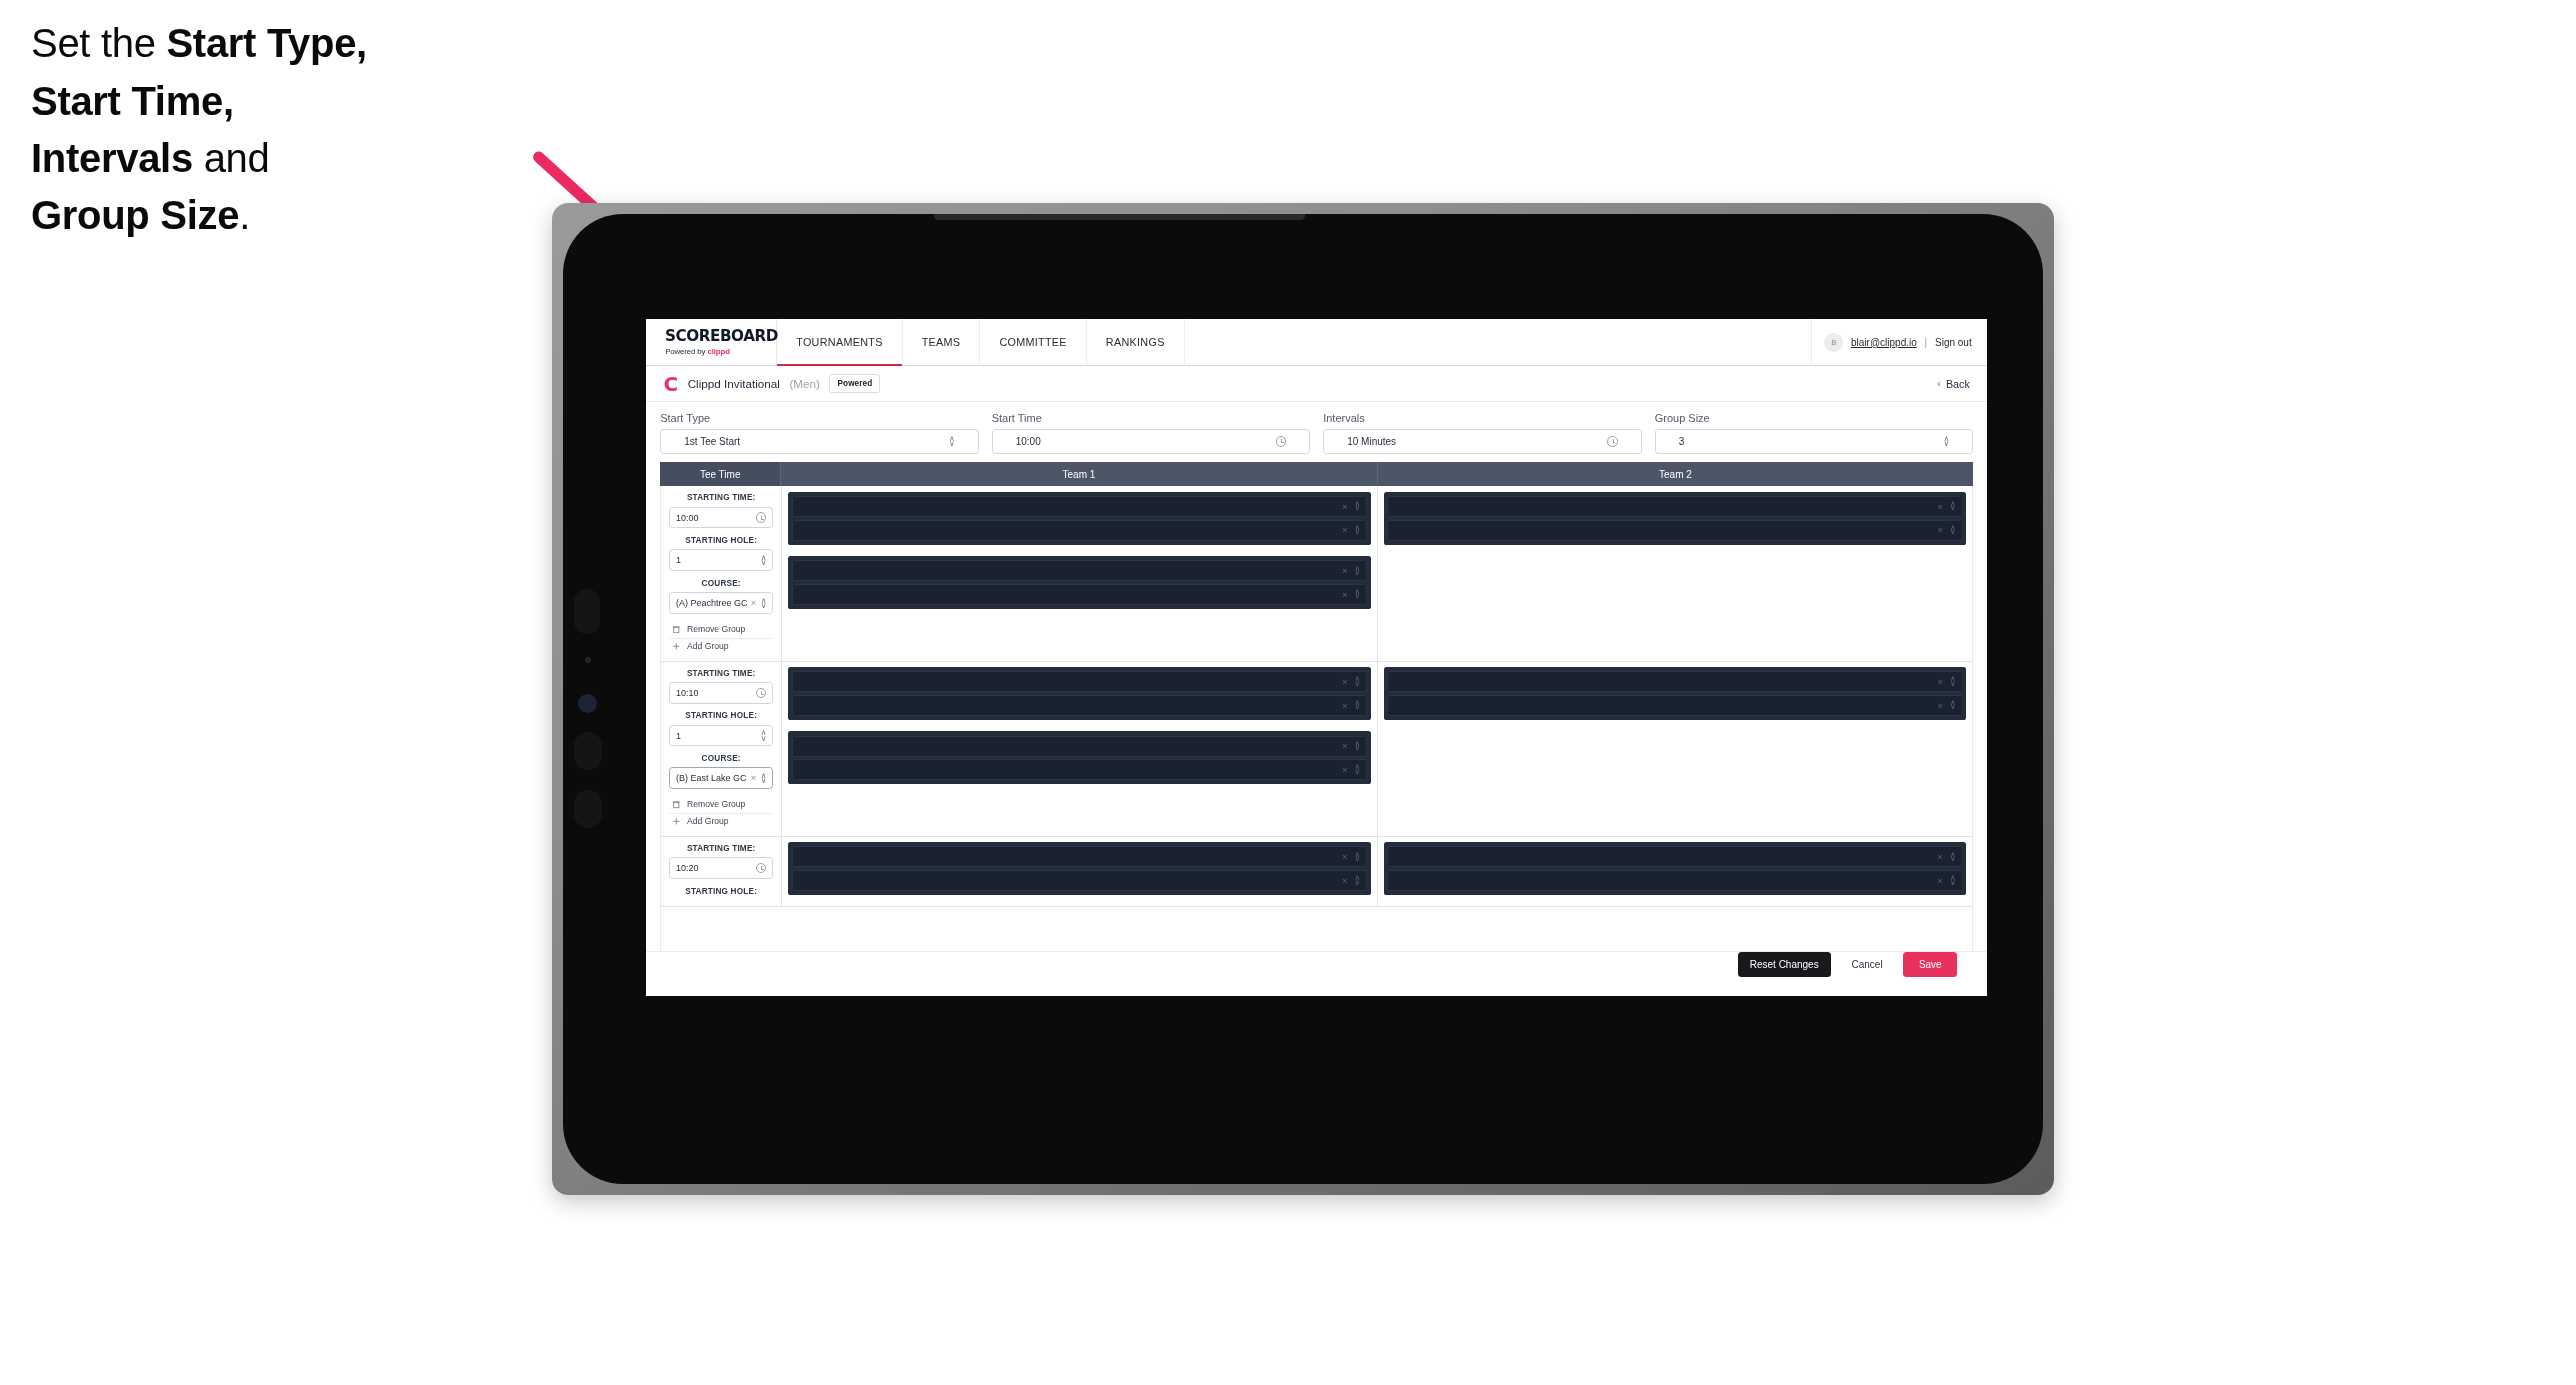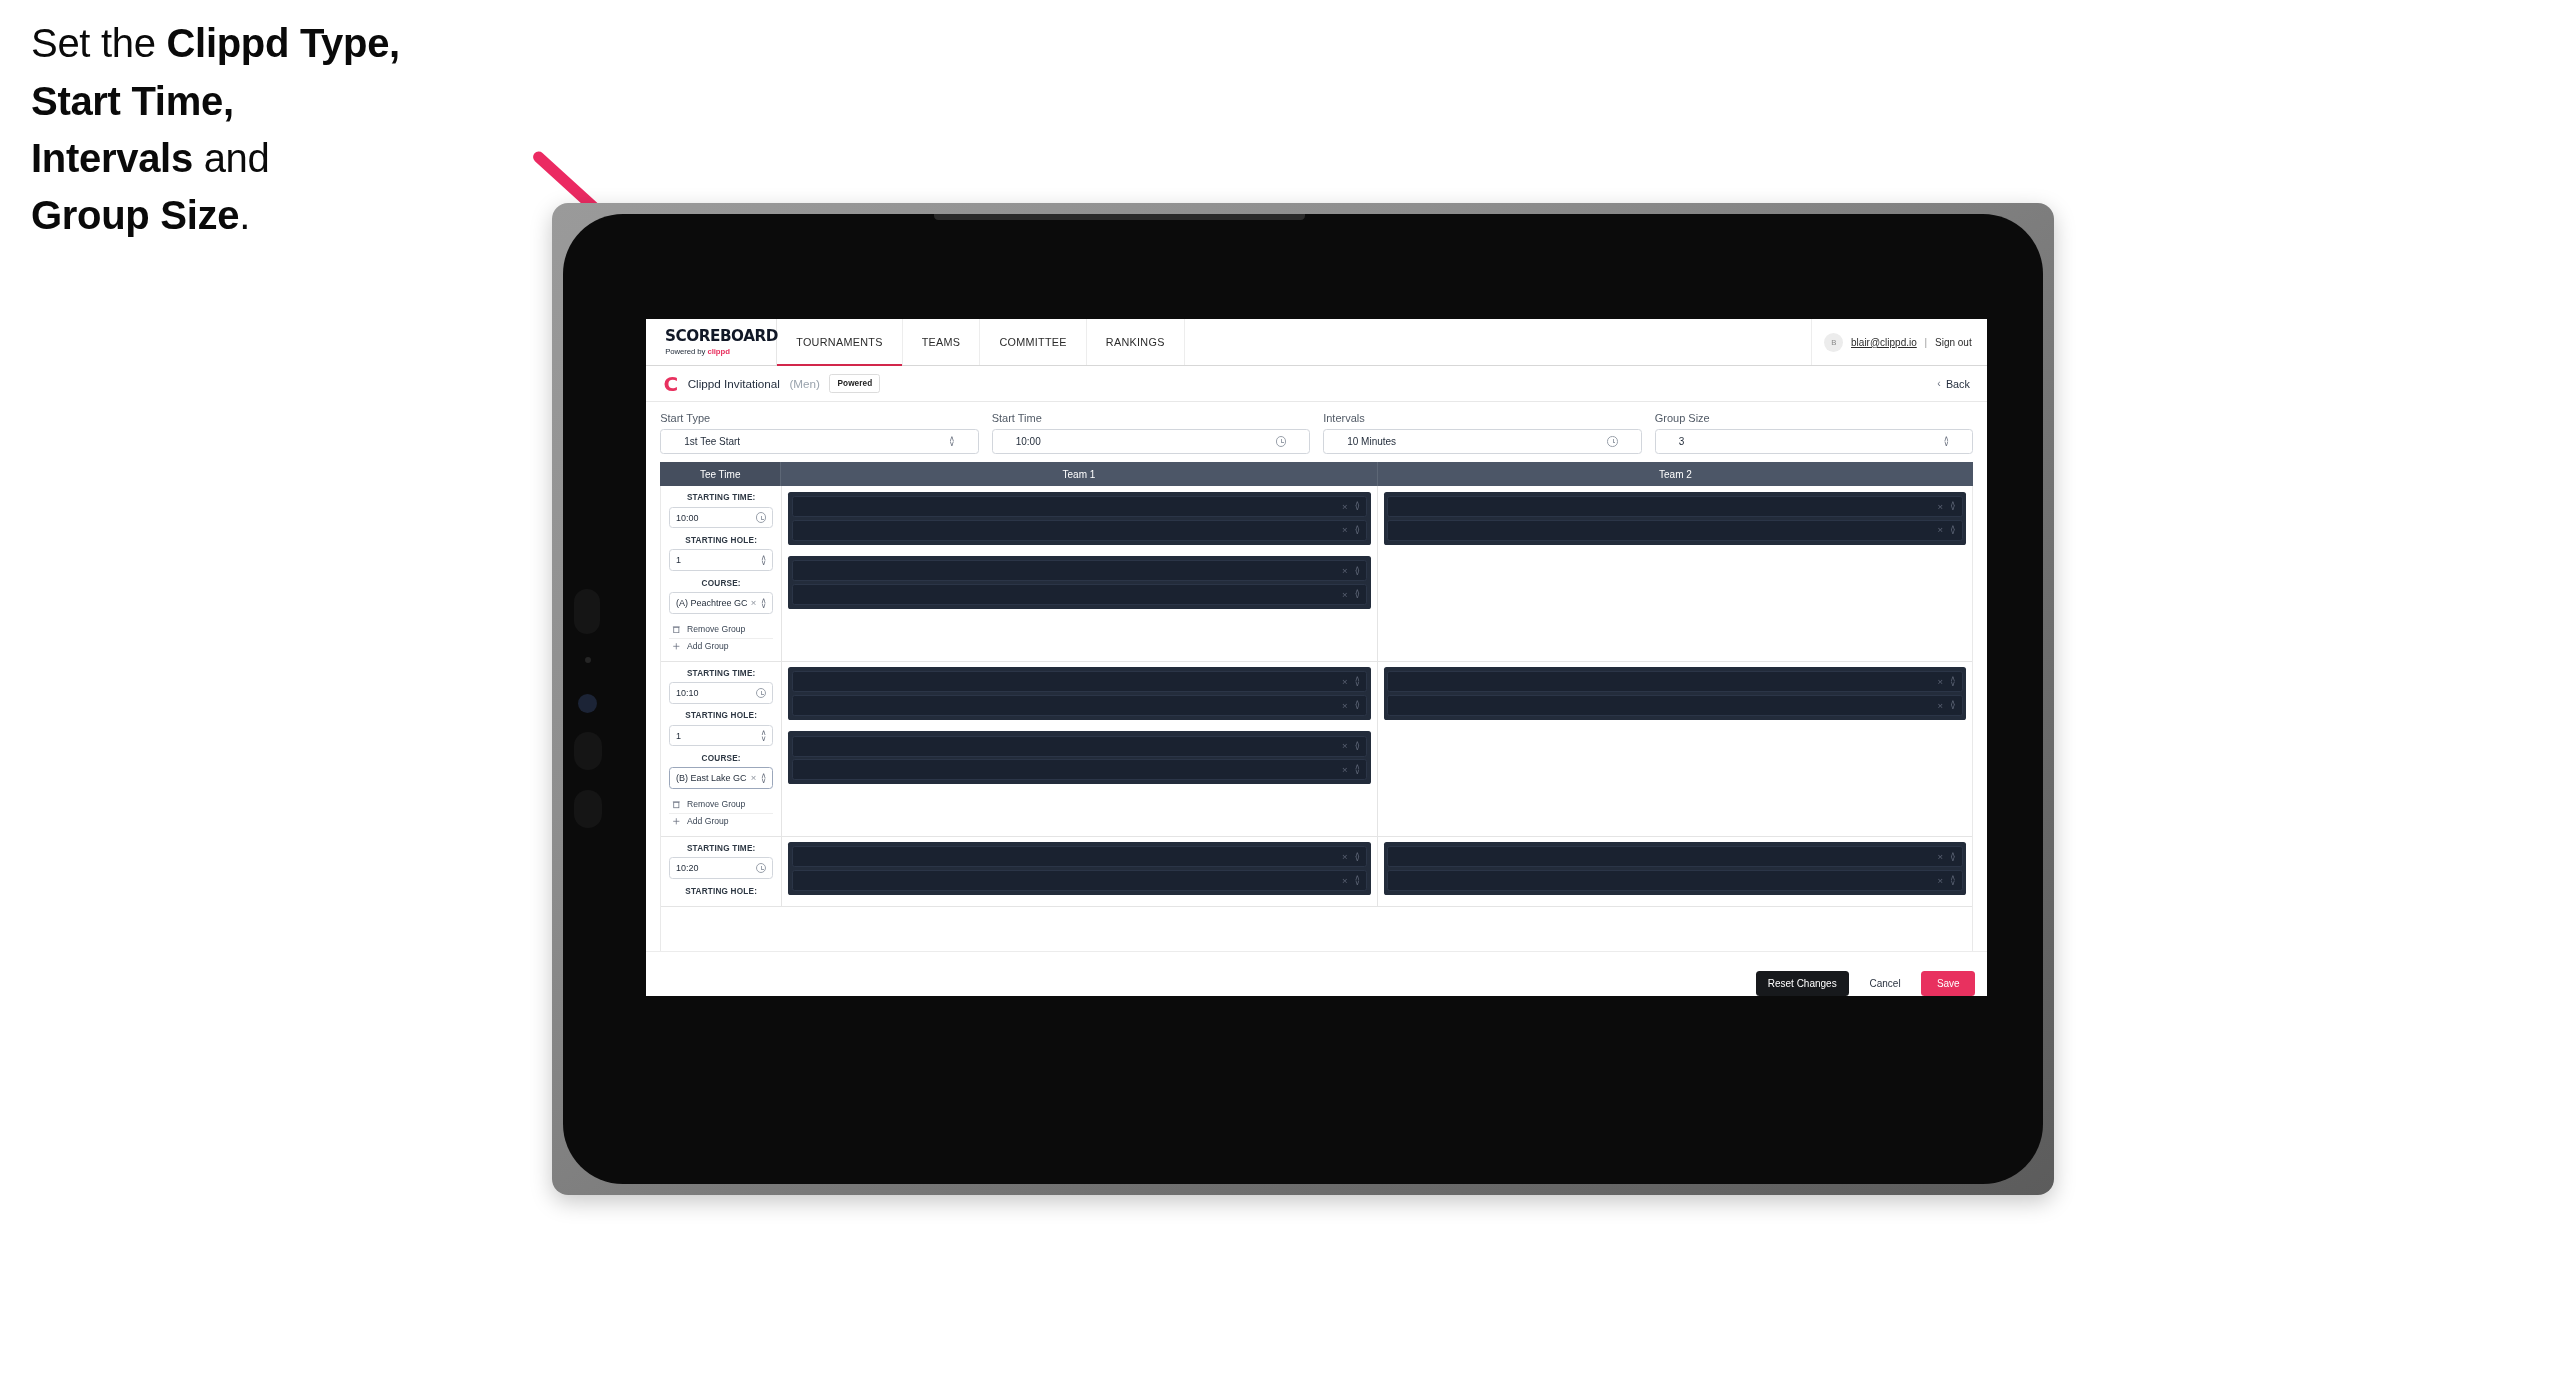--- a/index.html
+++ b/index.html
@@ -175,34 +175,34 @@
     display:flex; align-items:center; padding: 0 6px 0 7.8px; gap: 7px;
   }
   .redact-fill { flex:1; }
   .r-x { font-size: 9.5px; color:#5b6374; line-height:1; }
   .r-step { font-size: 7.8px; color:#5b6374; line-height:1; display:flex; flex-direction:column; }
   .r-step span { display:block; height:4.3px; line-height:4.3px; }
 
   
   .footer {
     height: 45px; flex:none; background:#fff; border-top:0.9px solid #ececec;
-    display:flex; align-items:flex-end; justify-content:flex-end; gap: 10.4px; padding: 0 12px;
+    display:flex; align-items:flex-start; justify-content:flex-end; gap: 10.4px; padding: 0 30px;
   }
   .btn { border:none; cursor:pointer; font-family:"Liberation Sans",sans-serif; }
   .btn-reset { background:#17191c; color:#fff; font-size:10px; padding: 7px 12px; border-radius: 3.5px; }
   .btn-cancel { background:transparent; color:#2b3340; font-size:10px; padding: 7px 10.4px; }
   .btn-save { background:#e8315f; color:#fff; font-size:10px; padding: 7px 15.5px; border-radius: 3.5px; }
 </style>
 </head>
 <body>
 
 <div class="stage">
 
   <div class="caption">
-    <span class="ln"><span>Set the </span><b>Clippd Type,</b></span>
+    <span class="ln"><span>Set the </span><b>Start Type,</b></span>
     <span class="ln"><b>Start Time,</b></span>
     <span class="ln"><b>Intervals</b><span> and</span></span>
     <span class="ln"><b>Group Size</b><span>.</span></span>
   </div>
 
   <svg class="arrow-svg" viewBox="0 0 420 400">
     <line x1="24" y1="22" x2="335" y2="305" stroke="#eb2a62" stroke-width="13" stroke-linecap="round"></line>
     <polygon points="300,290 370,330 310,345 298,318" fill="#eb2a62"></polygon>
   </svg>
 

